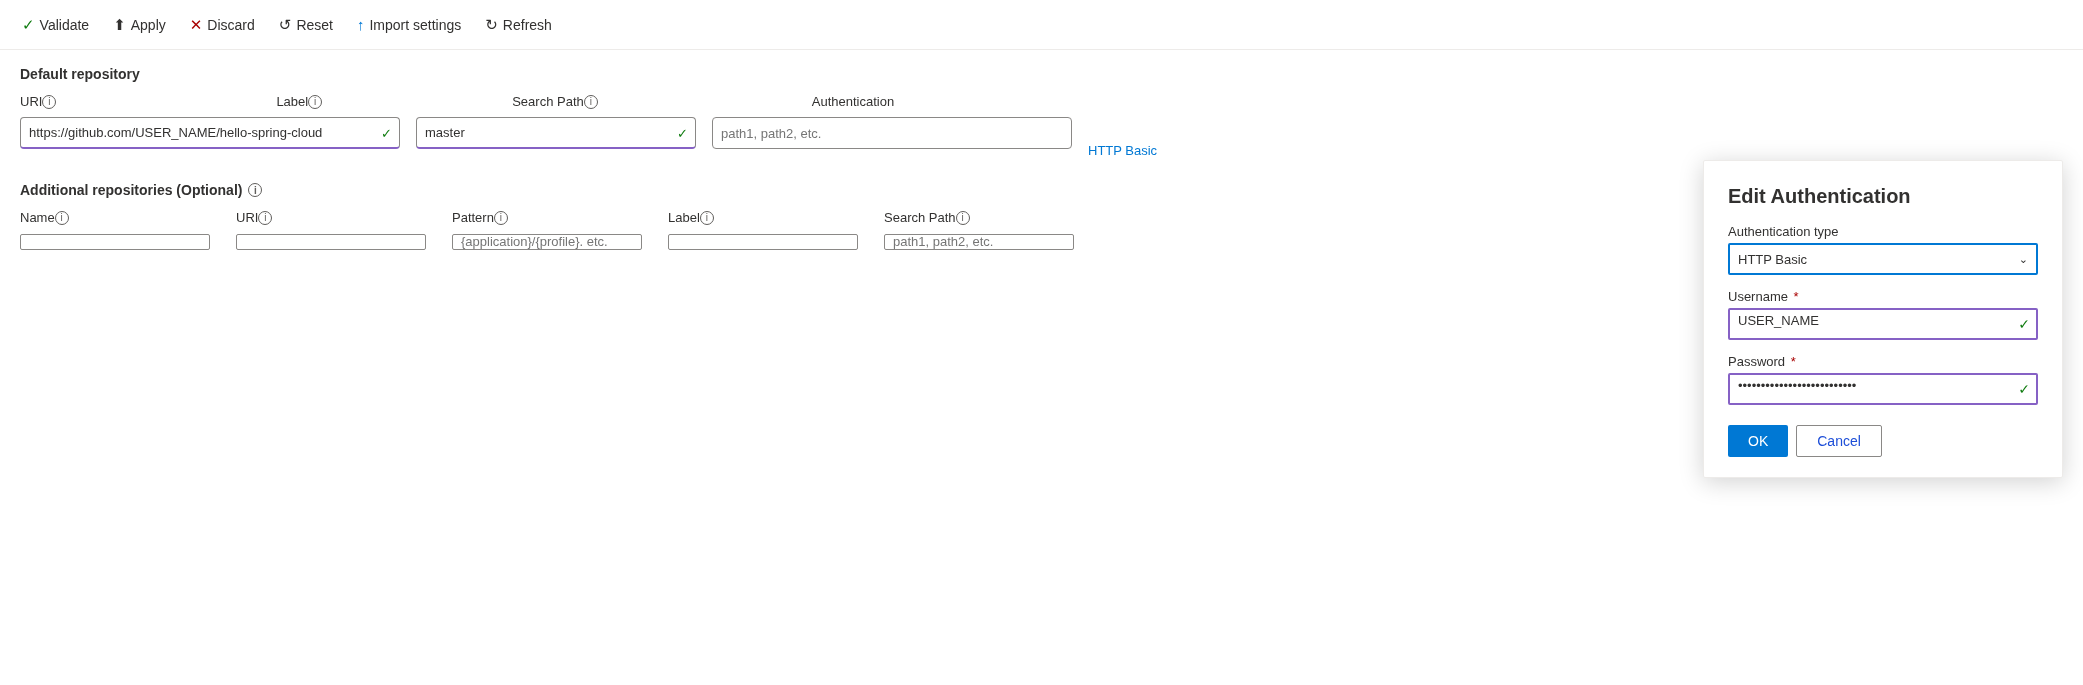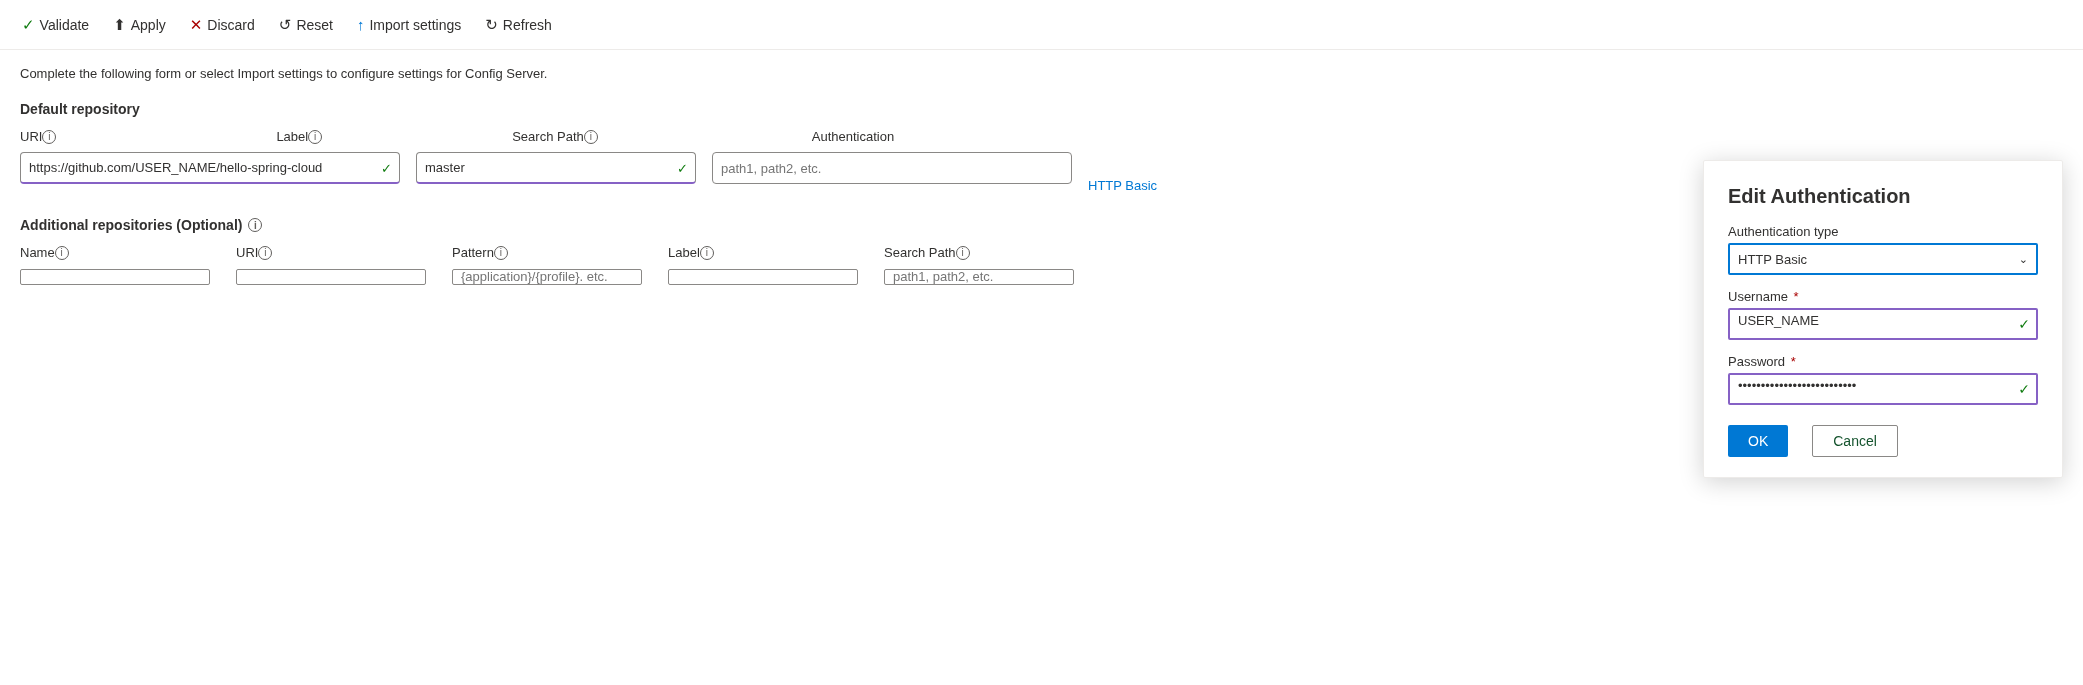--- a/index.html
+++ b/index.html
@@ -217,36 +217,36 @@
     .panel-input-check {
       position: absolute;
       right: 8px;
       top: 50%;
       transform: translateY(-50%);
       color: #107c10;
       font-size: 14px;
     }
     .panel-buttons {
       display: flex;
-      gap: 24px;
+      gap: 8px;
       margin-top: 20px;
     }
     .btn-ok {
       background: #0078d4;
       color: #fff;
       border: none;
       border-radius: 2px;
       padding: 7px 20px;
       font-size: 14px;
       cursor: pointer;
       font-family: inherit;
     }
     .btn-cancel {
       background: #fff;
-      color: #14532d;
+      color: #1d4ed8;
       border: 1px solid #8a8886;
       border-radius: 2px;
       padding: 7px 20px;
       font-size: 14px;
       cursor: pointer;
       font-family: inherit;
     }
     .auth-col {
       min-width: 120px;
     }
@@ -275,21 +275,20 @@
     <span class="icon" style="color:#0078d4;">↑</span>
     <span>Import settings</span>
   </button>
   <button class="toolbar-btn">
     <span class="icon">↻</span>
     <span>Refresh</span>
   </button>
 </div>
 
 <div class="content">
-  <p class="description">Complete the following form or select Import settings to configure settings for Config Server.</p>
 
   <div>
     <div class="section-title">Default repository</div>
     <div class="form-row">
       <div class="field-group">
         <div class="field-label">
           <span>URI</span>
           <span class="info-icon" title="URI info">i</span>
         </div>
       </div>

